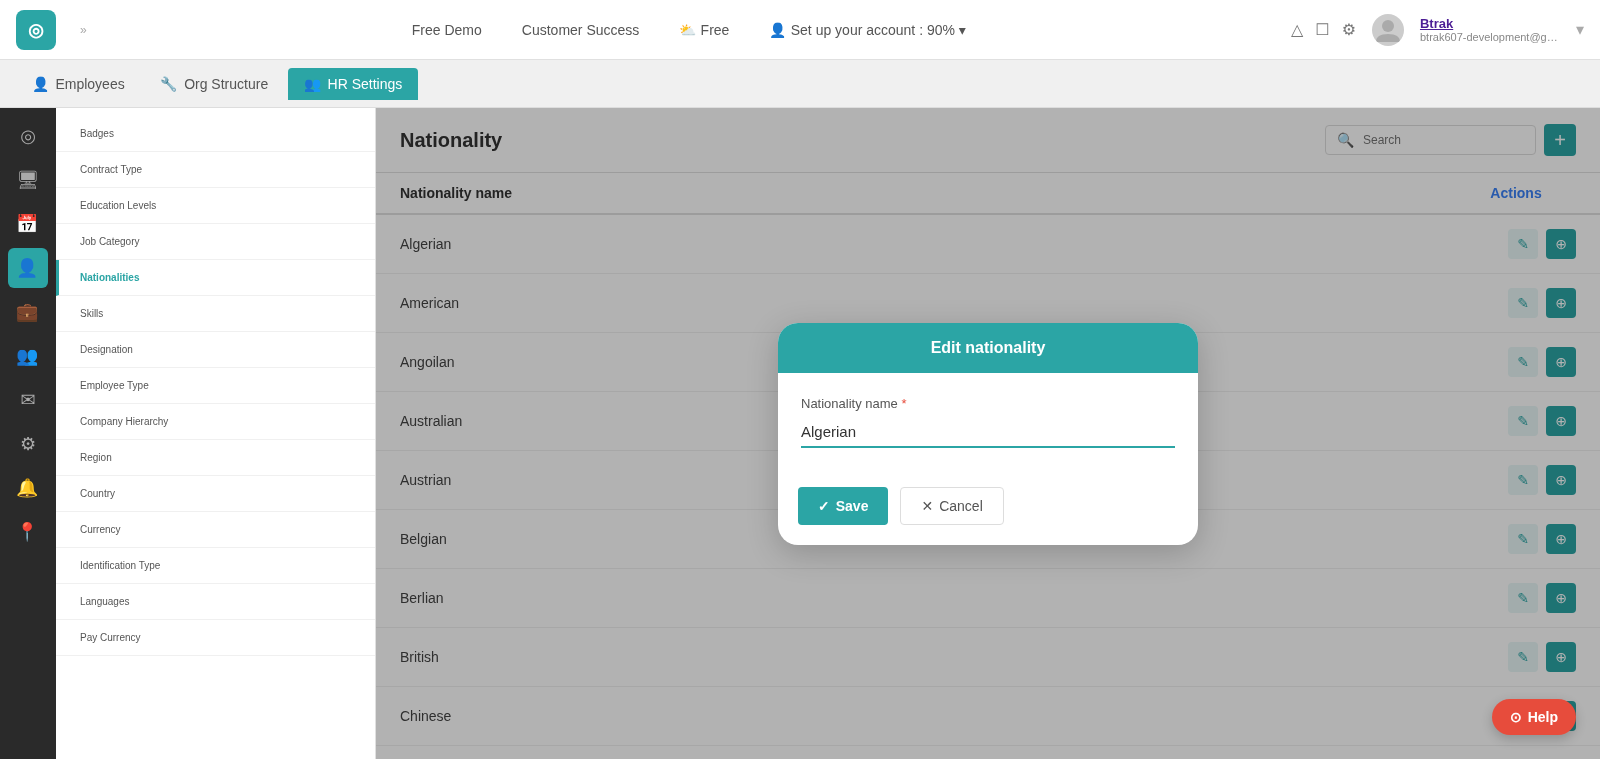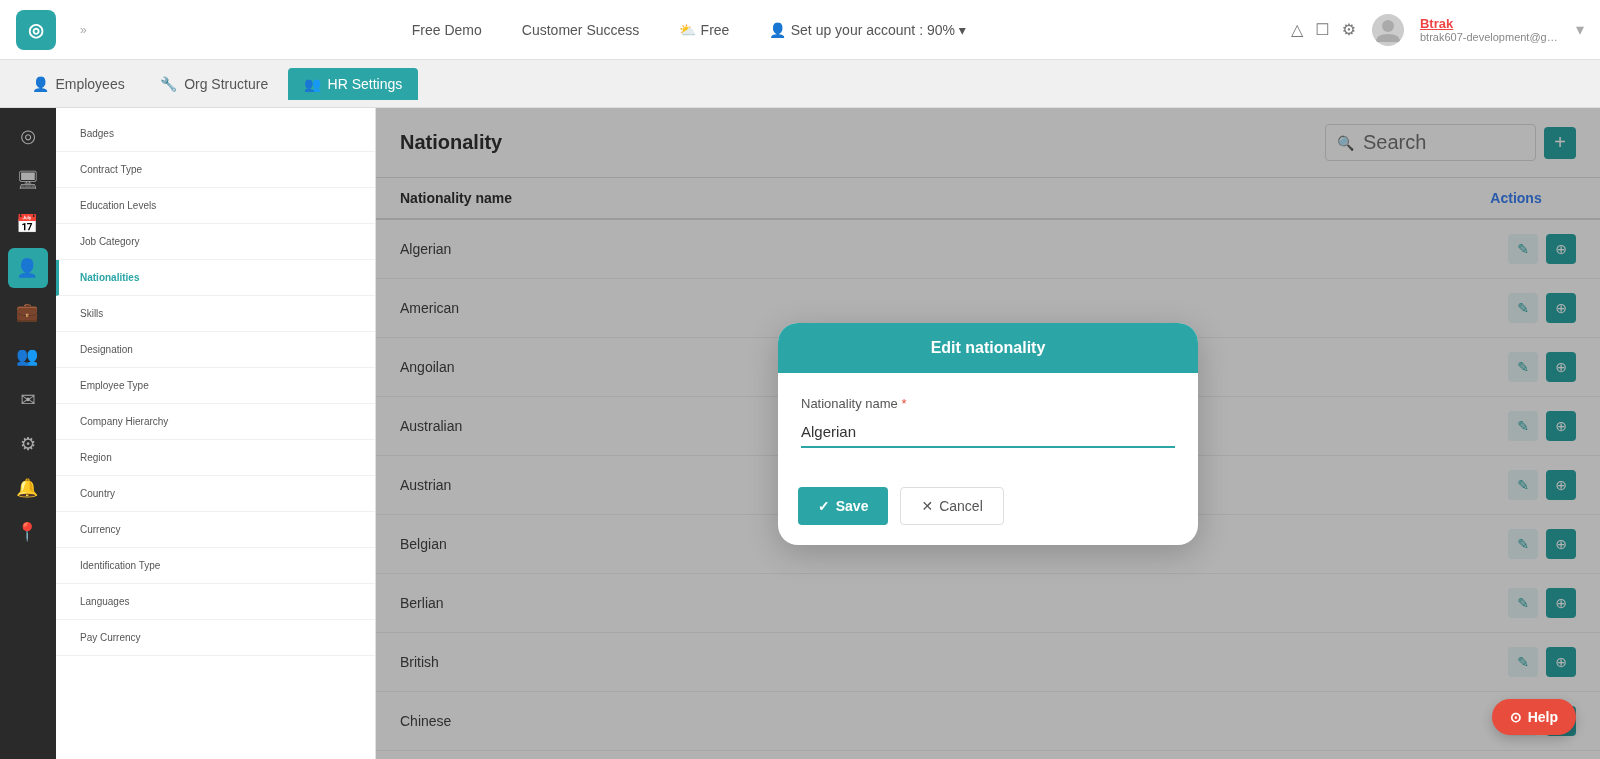--- a/index.html
+++ b/index.html
@@ -16,21 +16,21 @@
       display: flex; align-items: center; justify-content: center; color: #fff; font-size: 18px; font-weight: bold;
     }
     .topnav-chevron { color: #aaa; font-size: 12px; }
     .topnav-links { display: flex; gap: 40px; flex: 1; justify-content: center; }
     .topnav-link { color: #555; font-size: 14px; cursor: pointer; }
     .topnav-right { display: flex; align-items: center; gap: 16px; margin-left: auto; }
     .topnav-icons { display: flex; gap: 12px; align-items: center; }
     .topnav-icon { color: #777; font-size: 16px; cursor: pointer; }
     .topnav-avatar { width: 32px; height: 32px; border-radius: 50%; background: #ccc; overflow: hidden; display: flex; align-items: center; justify-content: center; }
     .topnav-userinfo { display: flex; flex-direction: column; }
-    .topnav-username { font-size: 13px; font-weight: 600; color: #ef4444; text-decoration: underline; }
+    .topnav-username { font-size: 13px; font-weight: 600; color: #4c1d95; text-decoration: underline; }
     .topnav-email { font-size: 11px; color: #888; max-width: 140px; overflow: hidden; text-overflow: ellipsis; white-space: nowrap; }
 
     
     .subnav {
       display: flex; align-items: center; height: 48px;
       background: #f0f0f0; border-bottom: 1px solid #ddd;
       padding: 0 16px; gap: 4px;
     }
     .subnav-tab {
       display: flex; align-items: center; gap: 6px;
@@ -74,21 +74,21 @@
     .content-header {
       display: flex; align-items: center; justify-content: space-between;
       padding: 16px 24px; background: #fff; border-bottom: 1px solid #e0e0e0;
     }
     .content-title { font-size: 20px; font-weight: 600; color: #333; }
     .search-box {
       display: flex; align-items: center; gap: 8px;
       border: 1px solid #ddd; border-radius: 4px; padding: 6px 12px;
       background: #fff; min-width: 200px;
     }
-    .search-input { border: none; outline: none; font-size: 20px; color: #555; background: transparent; width: 160px; }
+    .search-input { border: none; outline: none; font-size: 12px; color: #555; background: transparent; width: 160px; }
     .add-btn {
       width: 32px; height: 32px; background: #2ba5a5; color: #fff; border: none;
       border-radius: 4px; cursor: pointer; font-size: 20px; display: flex; align-items: center; justify-content: center;
     }
 
     
     .table-header {
       display: flex; padding: 12px 24px; background: #fff; border-bottom: 2px solid #e0e0e0;
     }
     .col-name { flex: 1; font-size: 14px; font-weight: 600; color: #333; }

